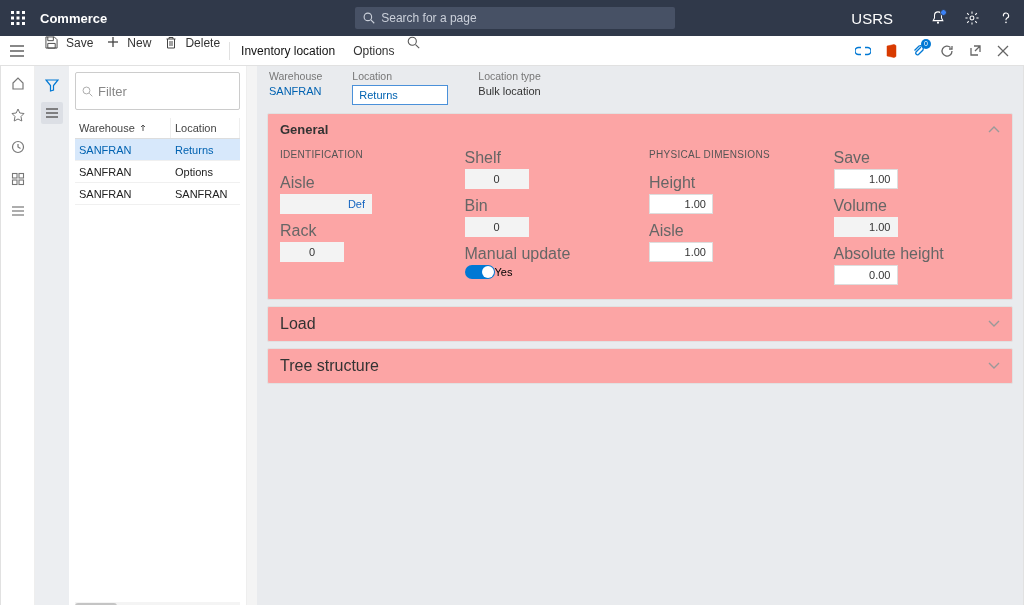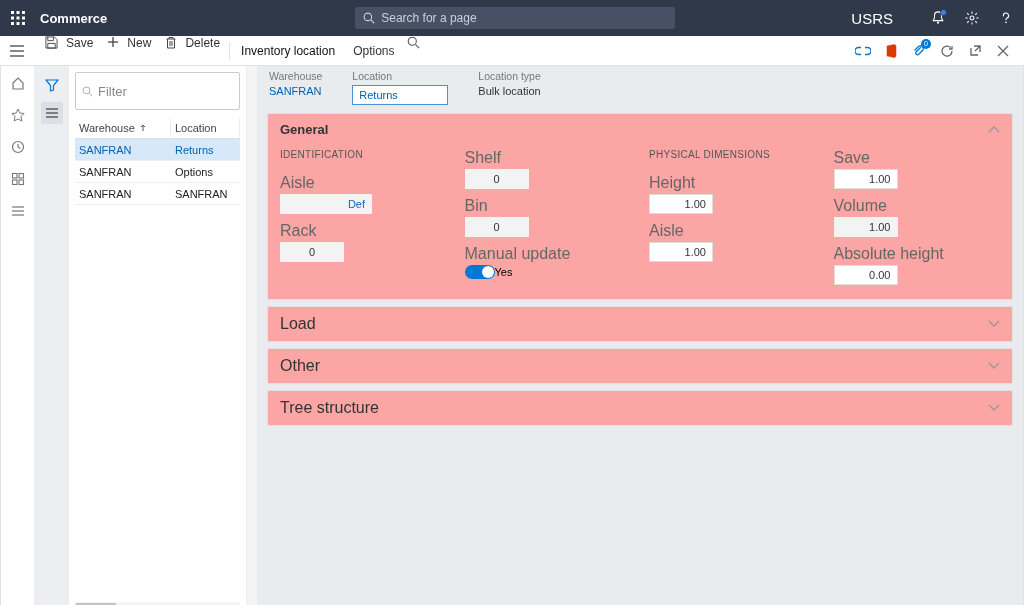--- a/index.html
+++ b/index.html
@@ -403,28 +403,20 @@
     <div class="card collapsed">
       <div class="card-head">
         <span>Load</span>
         <span class="chev"><svg width="12" height="8" viewBox="0 0 12 8">
               <path d="M1 1 L6 6 L11 1" fill="none" stroke="#999" stroke-width="1.4"></path>
             </svg></span>
       </div>
     </div>
     <div class="card collapsed">
       <div class="card-head">
-        <span>Other</span>
-        <span class="chev"><svg width="12" height="8" viewBox="0 0 12 8">
-              <path d="M1 1 L6 6 L11 1" fill="none" stroke="#999" stroke-width="1.4"></path>
-            </svg></span>
-      </div>
-    </div>
-    <div class="card collapsed">
-      <div class="card-head">
         <span>Tree structure</span>
         <span class="chev"><svg width="12" height="8" viewBox="0 0 12 8">
               <path d="M1 1 L6 6 L11 1" fill="none" stroke="#999" stroke-width="1.4"></path>
             </svg></span>
       </div>
     </div>
 
   </div>
 </div>
 

